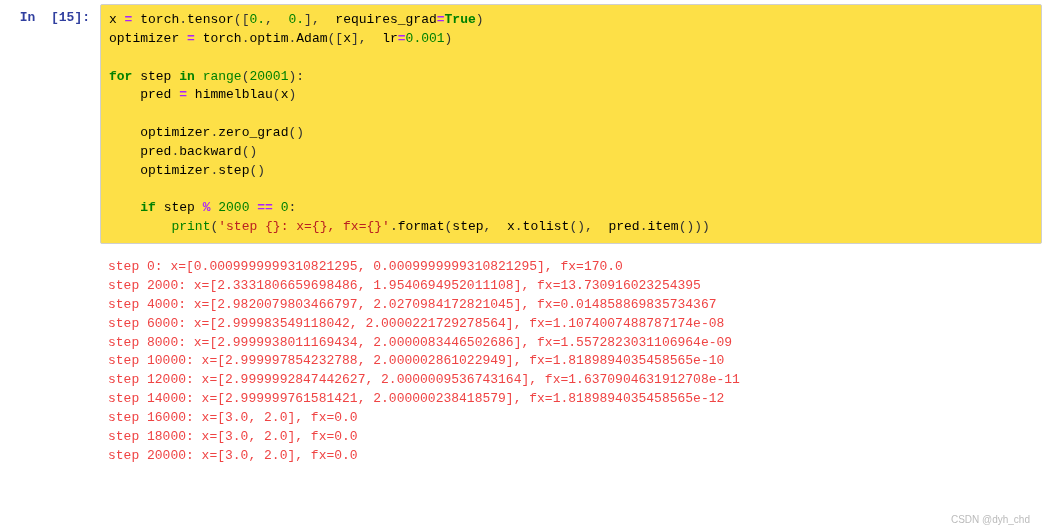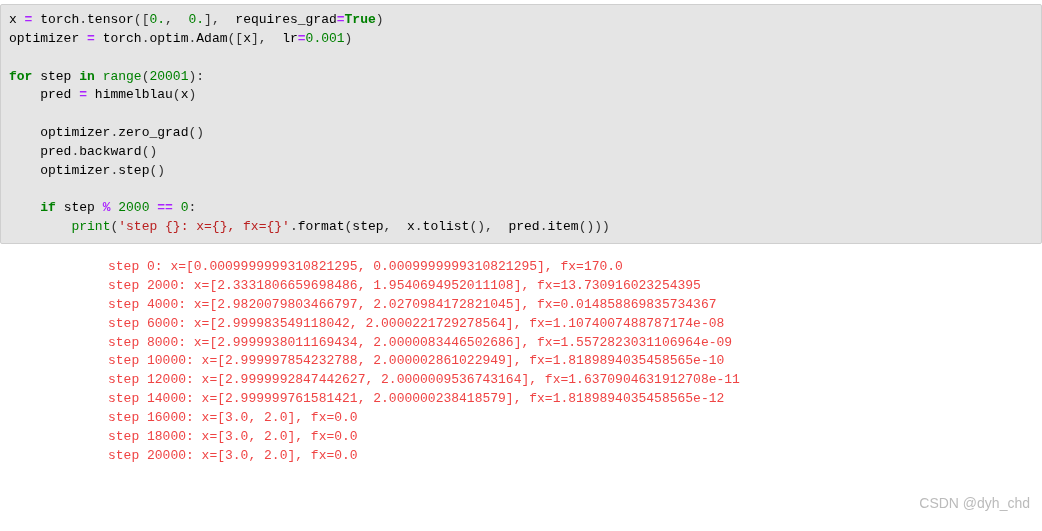--- a/index.html
+++ b/index.html
@@ -20,21 +20,21 @@
     min-width: 90px;
     text-align: right;
     padding-right: 10px;
     color: #303F9F;
     font-weight: bold;
     white-space: pre;
     padding-top: 6px;
   }
   .code-area {
     flex: 1;
-    background: #e5e5e5;
+    background: #fde047;
     border: 1px solid #cfcfcf;
     border-radius: 2px;
     padding: 6px 8px;
     white-space: pre;
     line-height: 1.45;
     overflow-x: auto;
   }
   .output-area {
     flex: 1;
     padding: 6px 8px;
@@ -46,30 +46,31 @@
   .kw { color: #008000; font-weight: bold; }
   .bi { color: #008000; }
   .op { color: #AA22FF; font-weight: bold; }
   .num { color: #008000; }
   .str { color: #BA2121; }
   .nm { color: #000000; }
   .pu { color: #333333; }
   .watermark {
     position: fixed;
     right: 12px;
-    bottom: 20px;
+    bottom: 6px;
     color: #bbbbbb;
     font-family: Arial, sans-serif;
-    font-size: 14px;
+    font-size: 10px;
   }
 </style>
 </head>
 <body>
 
 <div class="cell">
+  <div class="prompt">In  [15]:</div>
   <div class="code-area" id="code-block"><span class="nm">x </span><span class="op">=</span><span class="nm"> torch</span><span class="pu">.</span><span class="nm">tensor</span><span class="pu">(</span><span class="pu">[</span><span class="num">0.</span><span class="pu">, </span><span class="num"> 0.</span><span class="pu">]</span><span class="pu">, </span><span class="nm"> requires_grad</span><span class="op">=</span><span class="kw">True</span><span class="pu">)</span><span class="pu">
 </span><span class="nm">optimizer </span><span class="op">=</span><span class="nm"> torch</span><span class="pu">.</span><span class="nm">optim</span><span class="pu">.</span><span class="nm">Adam</span><span class="pu">(</span><span class="pu">[</span><span class="nm">x</span><span class="pu">]</span><span class="pu">, </span><span class="nm"> lr</span><span class="op">=</span><span class="num">0.001</span><span class="pu">)</span><span class="pu">
 </span><span class="pu">
 </span><span class="kw">for</span><span class="nm"> step </span><span class="kw">in</span><span class="pu"> </span><span class="bi">range</span><span class="pu">(</span><span class="num">20001</span><span class="pu">)</span><span class="pu">:</span><span class="pu">
 </span><span class="nm">    pred </span><span class="op">=</span><span class="nm"> himmelblau</span><span class="pu">(</span><span class="nm">x</span><span class="pu">)</span><span class="pu">
 </span><span class="pu">
 </span><span class="nm">    optimizer</span><span class="pu">.</span><span class="nm">zero_grad</span><span class="pu">()</span><span class="pu">
 </span><span class="nm">    pred</span><span class="pu">.</span><span class="nm">backward</span><span class="pu">()</span><span class="pu">
 </span><span class="nm">    optimizer</span><span class="pu">.</span><span class="nm">step</span><span class="pu">()</span><span class="pu">
 </span><span class="pu">

